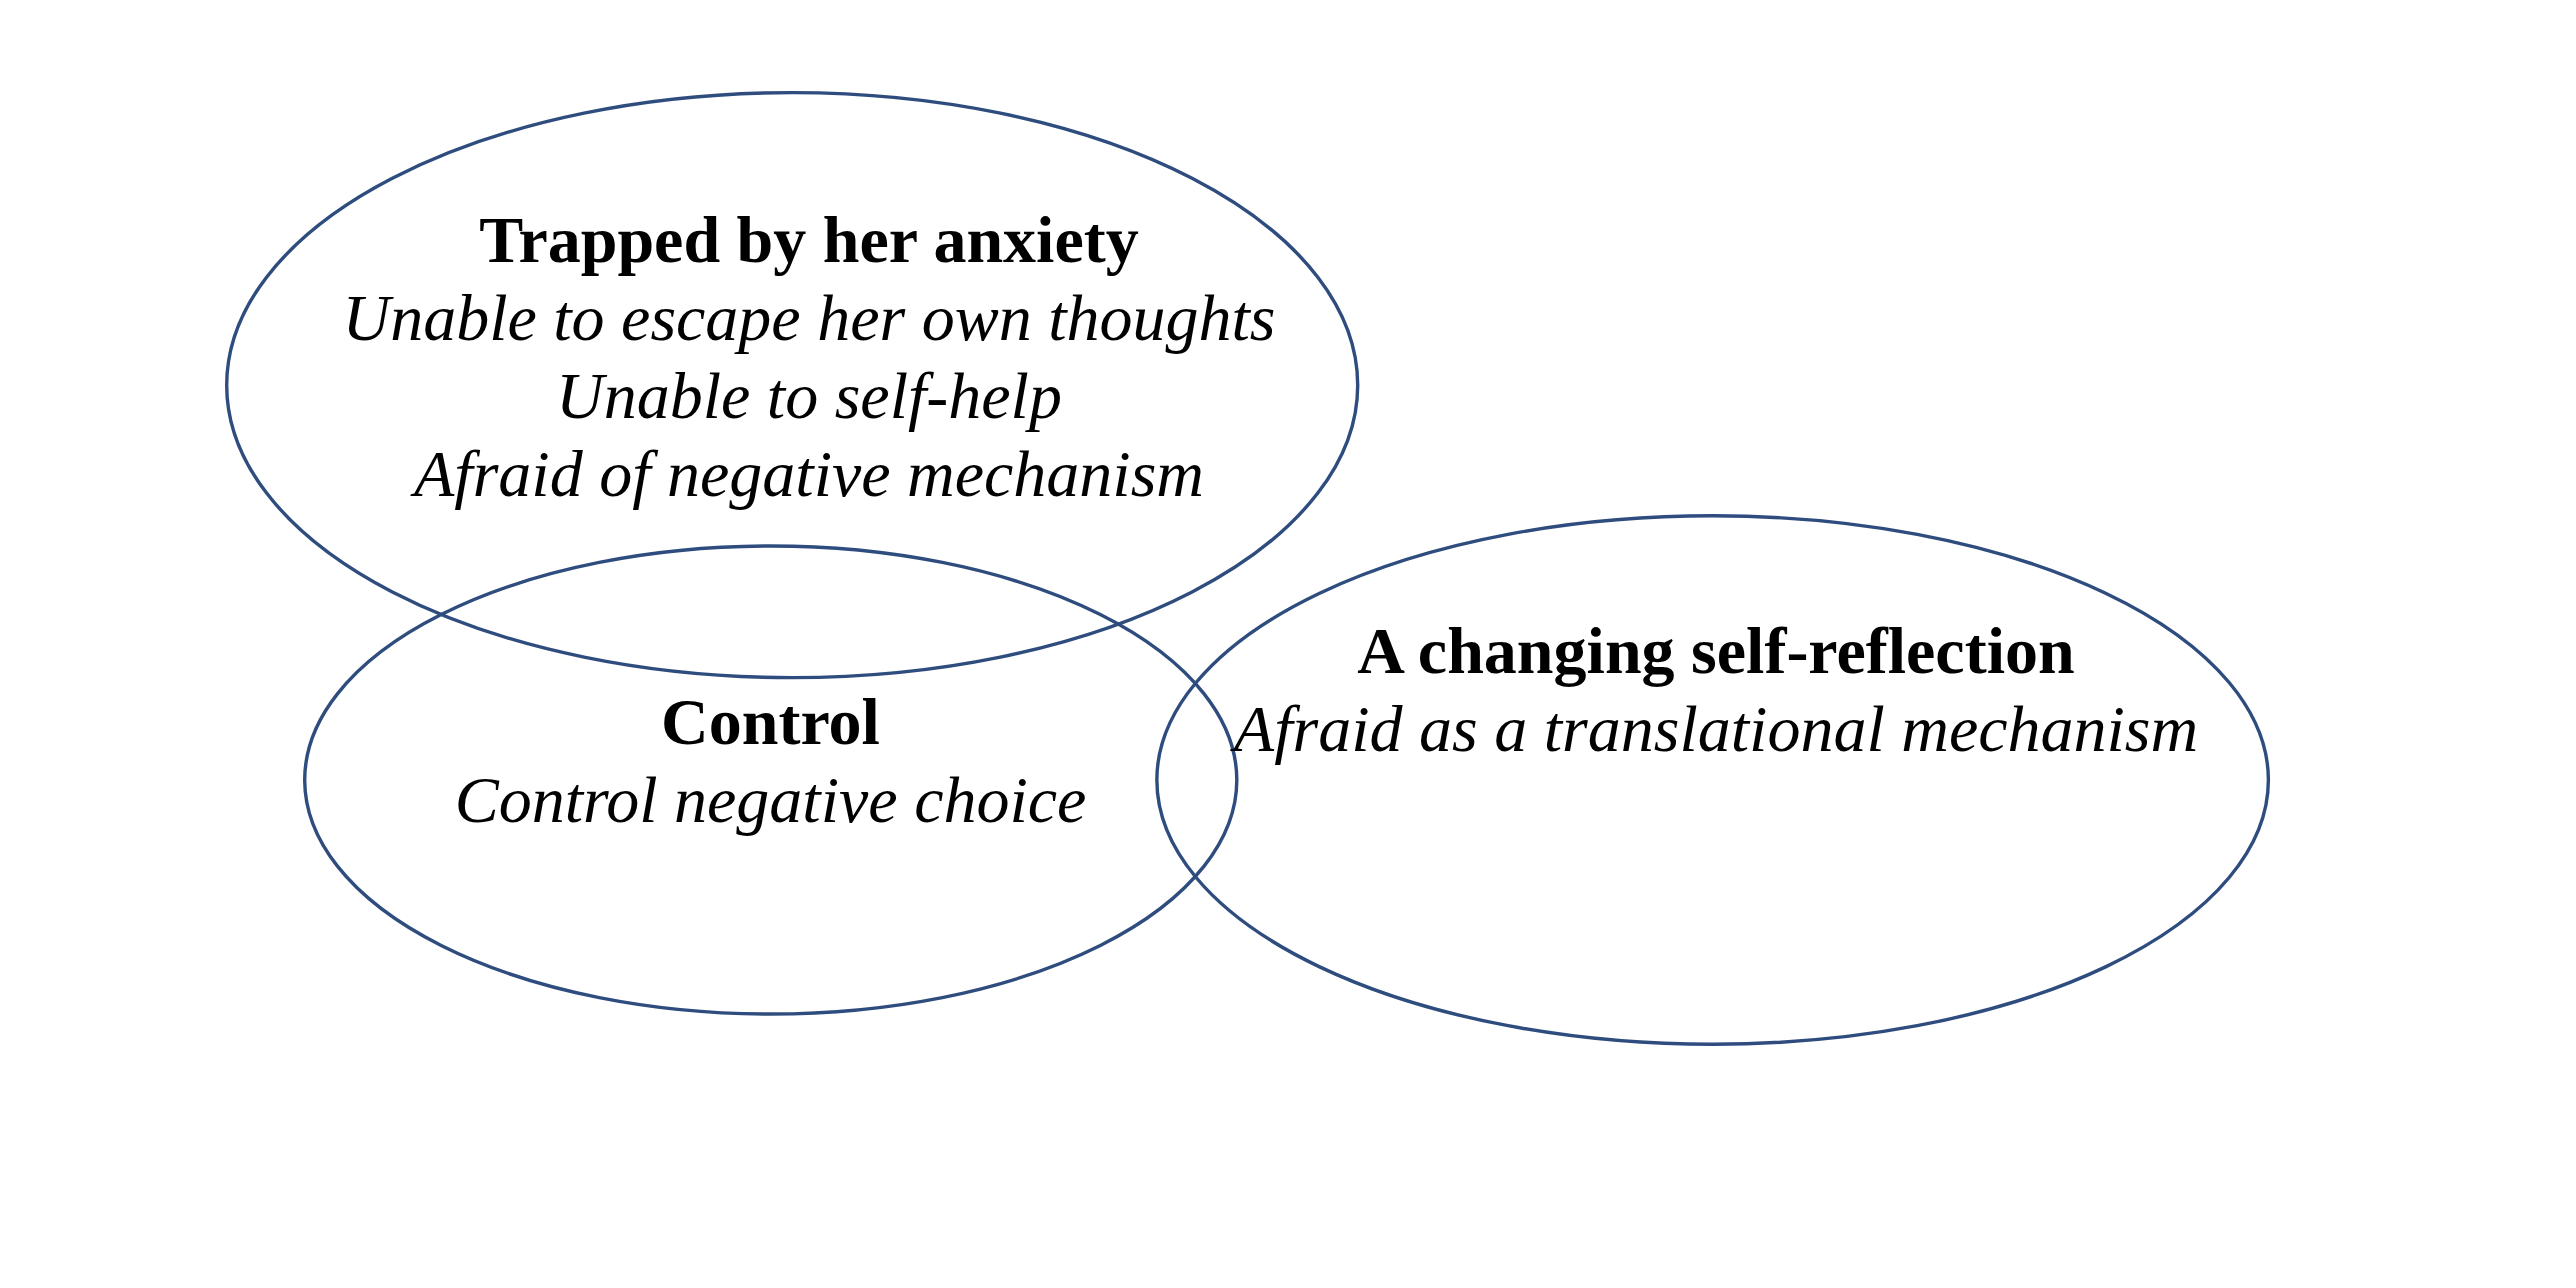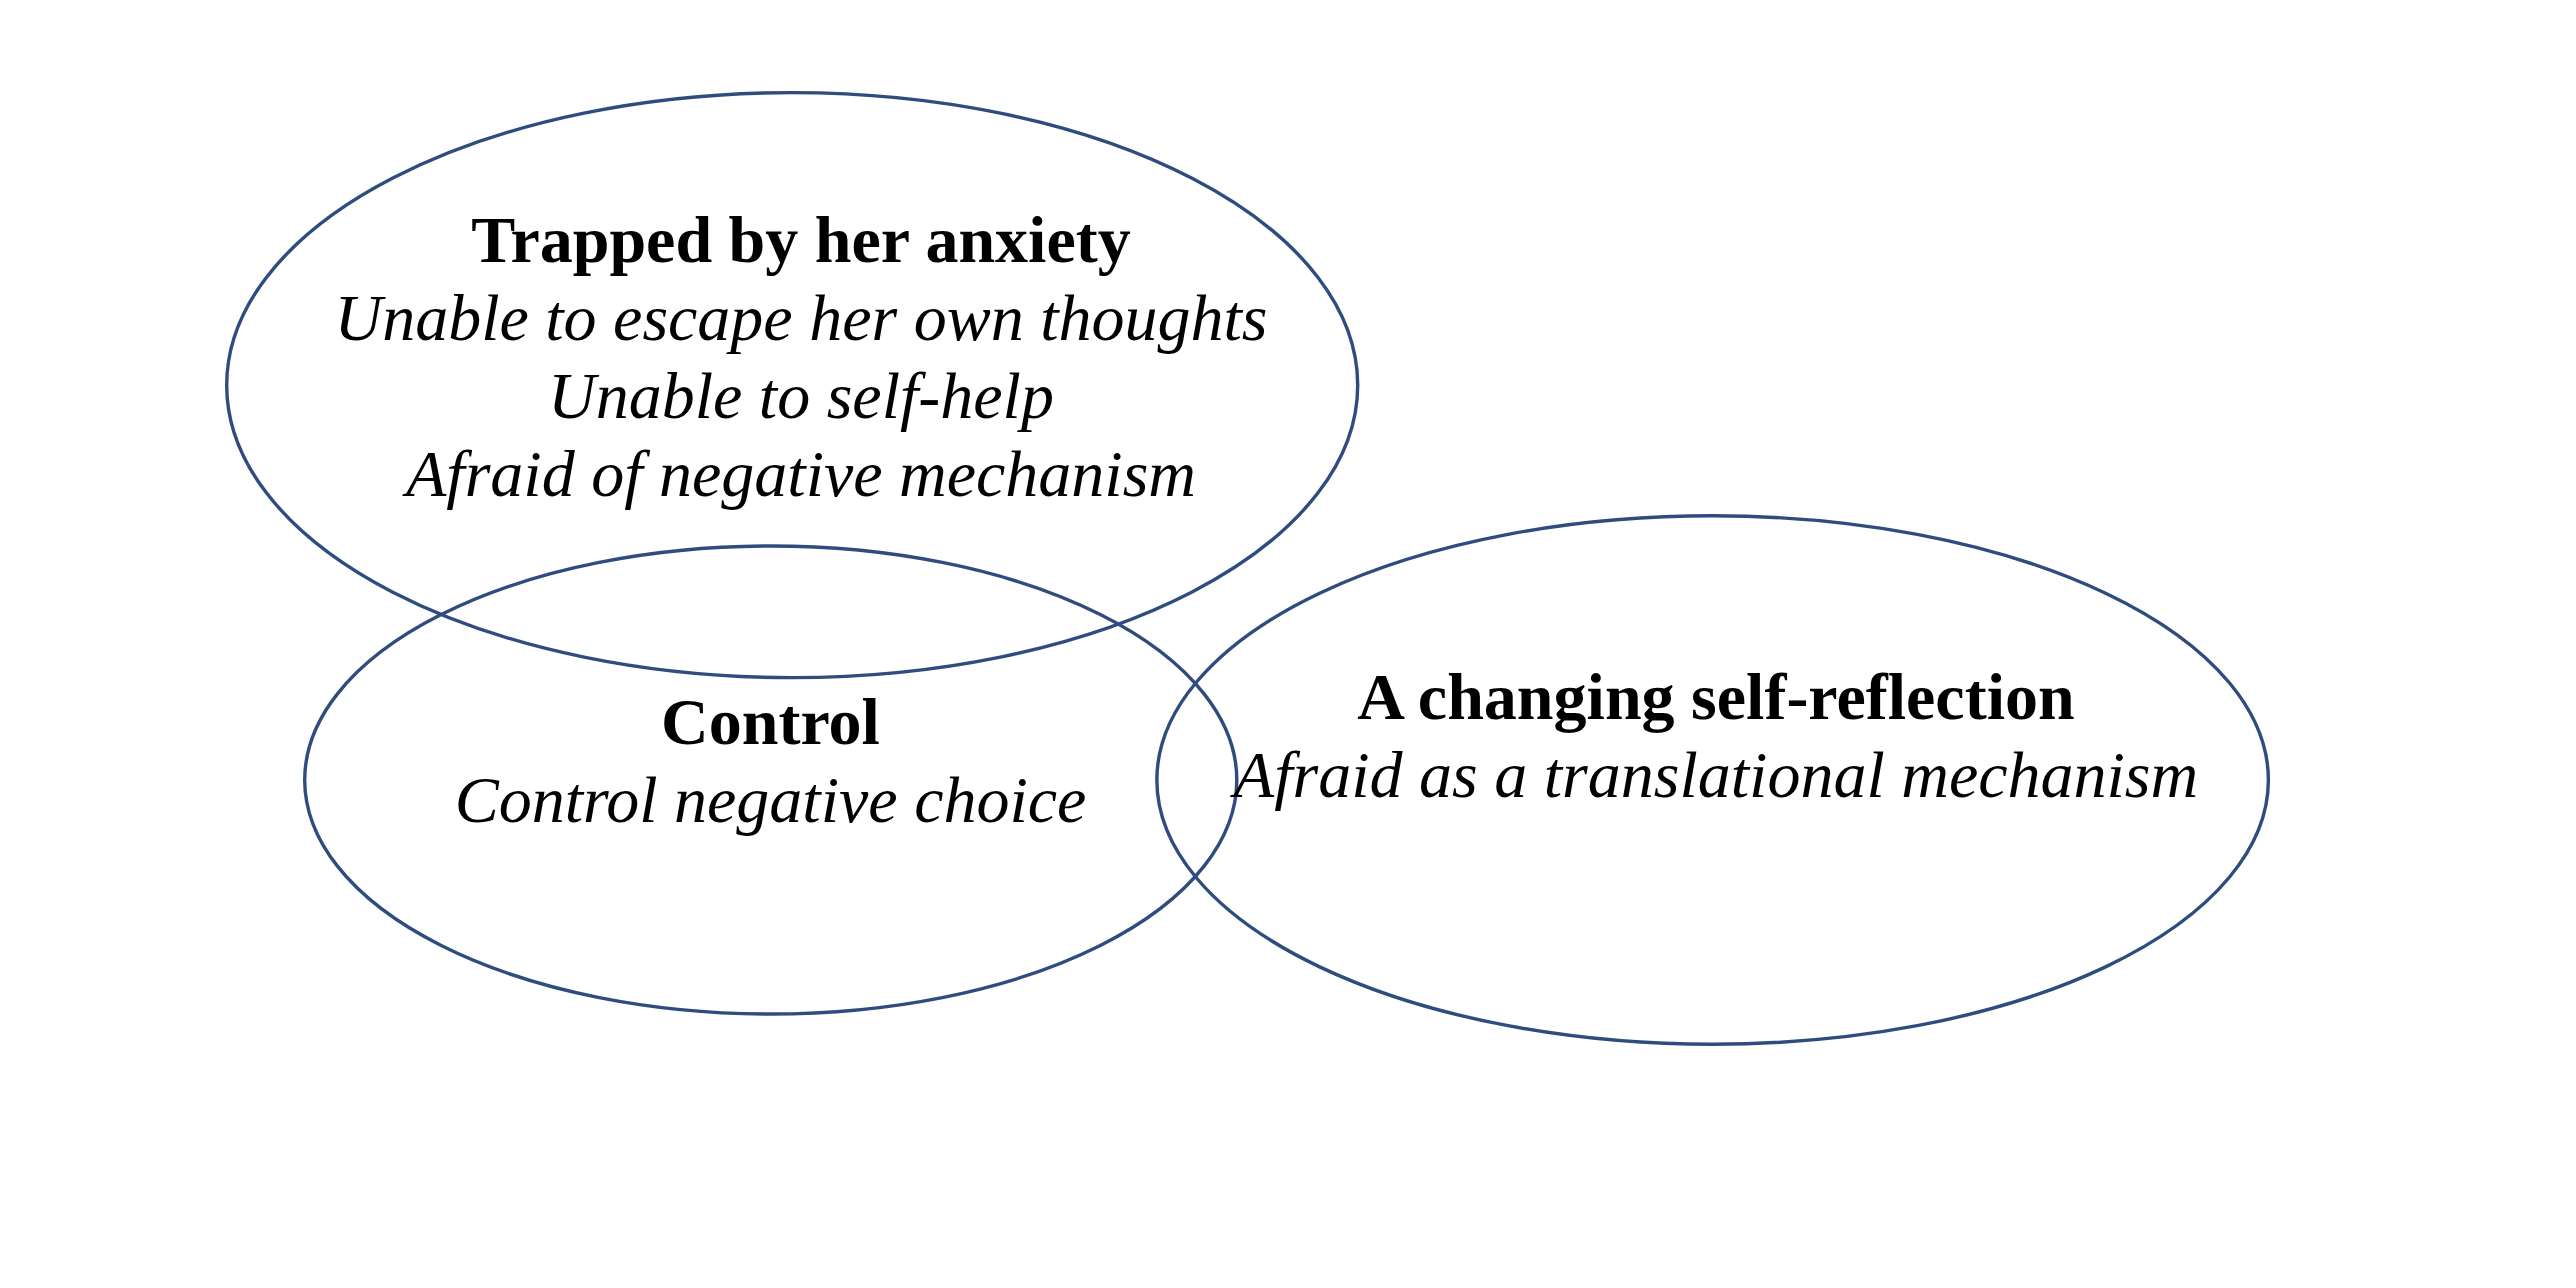--- a/index.html
+++ b/index.html
@@ -31,23 +31,23 @@
     font-size: 66px;
     line-height: 78px;
     white-space: nowrap;
   }
   .theme-title {
     font-weight: bold;
   }
   .theme-sub {
     font-style: italic;
   }
-  .block-trapped { left: 216px;  top: 201px; width: 1170px; }
+  .block-trapped { left: 224px;  top: 201px; width: 1170px; }
   .block-control { left: 283px;  top: 683px; width: 975px; }
-  .block-reflect { left: 1131px; top: 658px; width: 1170px; }
+  .block-reflect { left: 1131px; top: 612px; width: 1170px; }
 </style>
 </head>
 <body>
 
 <div class="stage">
 
   <svg class="venn-svg" width="2576" height="1288" viewBox="0 0 2641 1321">
     <ellipse cx="812" cy="395" rx="580" ry="300" stroke="#2e4d7e"></ellipse>
     <ellipse cx="790" cy="800" rx="478" ry="240" stroke="#2e4d7e"></ellipse>
     <ellipse cx="1756" cy="800" rx="570" ry="271" stroke="#2e4d7e"></ellipse>

